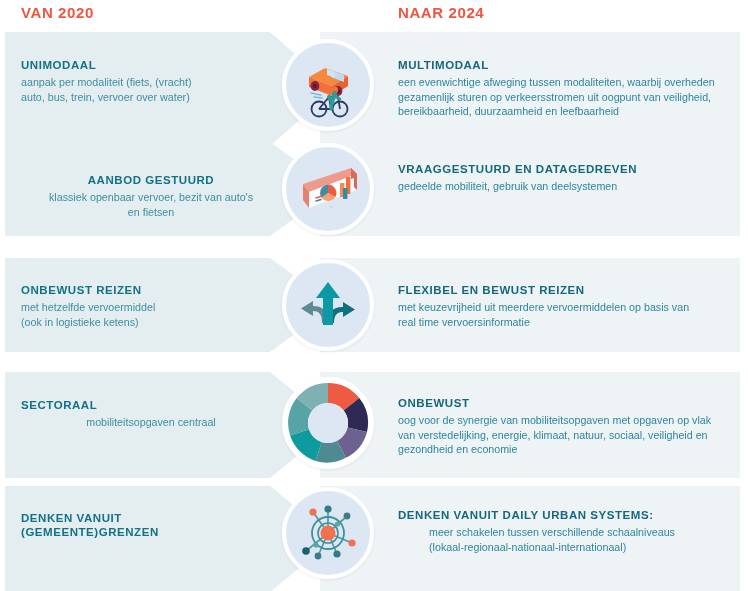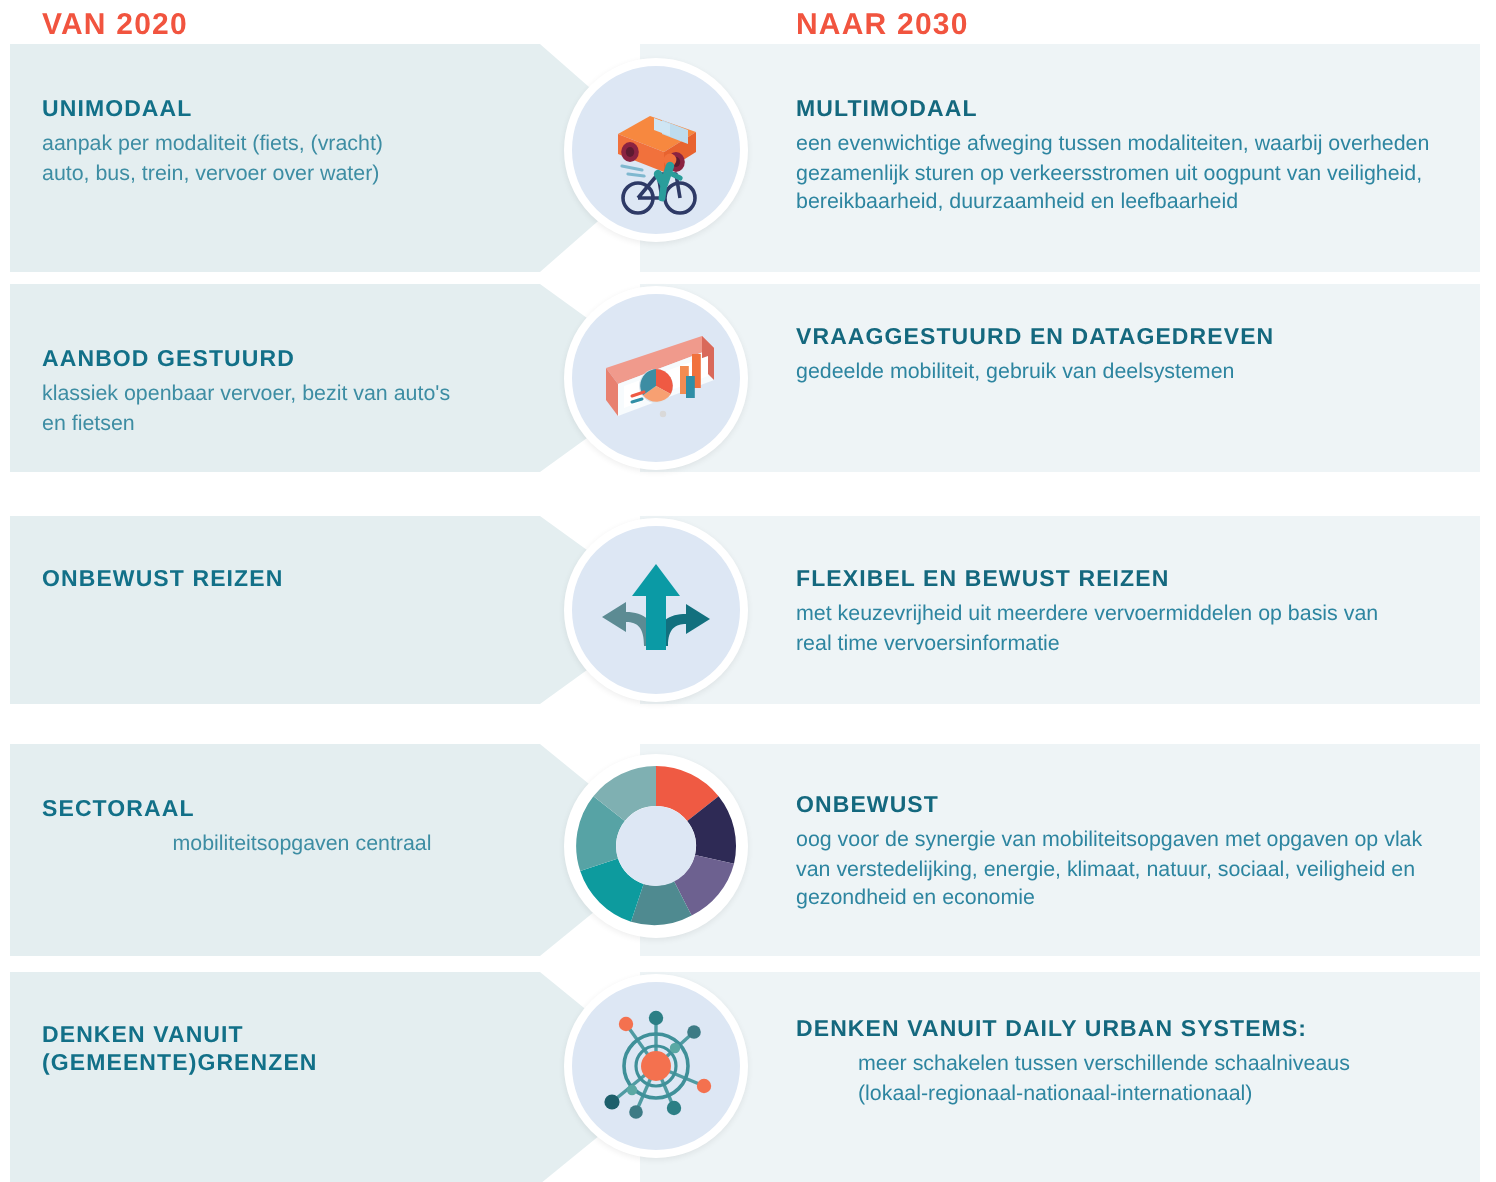--- a/index.html
+++ b/index.html
@@ -107,23 +107,23 @@
     overflow: hidden;
   }
   .icon-badge svg { display: block; }
 </style>
 </head>
 <body>
 
 <div id="infographic">
 
   <div class="col-header" id="header-left">VAN 2020</div>
-  <div class="col-header" id="header-right">NAAR 2030</div>
-
-  <div class="row" id="row-0" style="top:22px;height:114px;">
+  <div class="col-header" id="header-right">NAAR 2024</div>
+
+  <div class="row" id="row-0" style="top:32px;height:114px;">
     <div class="panel-left"></div>
     <div class="panel-right"></div>
 
     <div class="txt-left" style="top:26px;">
       <p class="ttl">UNIMODAAL</p>
       <p class="body" style="white-space:pre-line;">aanpak per modaliteit (fiets, (vracht)
 auto, bus, trein, vervoer over water)</p>
     </div>
     <div class="txt-right" style="top:26px;">
       <p class="ttl ttl-dark">MULTIMODAAL</p>
@@ -159,21 +159,21 @@
         <path d="M41 54 L40 61" fill="none" stroke="#2a9d9b" stroke-width="3.4" stroke-linecap="round"></path>
         <path d="M43 48 L49 51" fill="none" stroke="#2a9d9b" stroke-width="2.6" stroke-linecap="round"></path>
       </svg>
     </div>
   </div>
 
   <div class="row" id="row-1" style="top:142px;height:94px;">
     <div class="panel-left"></div>
     <div class="panel-right"></div>
 
-    <div class="txt-left" style="top:31px;">
+    <div class="txt-left" style="top:31px;text-align:center;">
       <p class="ttl">AANBOD GESTUURD</p>
       <p class="body" style="white-space:pre-line;">klassiek openbaar vervoer, bezit van auto's
 en fietsen</p>
     </div>
     <div class="txt-right" style="top:20px;">
       <p class="ttl ttl-dark">VRAAGGESTUURD EN DATAGEDREVEN</p>
       <p class="body body-r" style="white-space:pre-line;">gedeelde mobiliteit, gebruik van deelsystemen</p>
     </div>
 
     <div class="icon-badge" style="top:1px;">
@@ -202,20 +202,22 @@
       </svg>
     </div>
   </div>
 
   <div class="row" id="row-2" style="top:258px;height:94px;">
     <div class="panel-left"></div>
     <div class="panel-right"></div>
 
     <div class="txt-left" style="top:25px;">
       <p class="ttl">ONBEWUST REIZEN</p>
+      <p class="body" style="white-space:pre-line;">met hetzelfde vervoermiddel
+(ook in logistieke ketens)</p>
     </div>
     <div class="txt-right" style="top:25px;">
       <p class="ttl ttl-dark">FLEXIBEL EN BEWUST REIZEN</p>
       <p class="body body-r" style="white-space:pre-line;">met keuzevrijheid uit meerdere vervoermiddelen op basis van
 real time vervoersinformatie</p>
     </div>
 
     <div class="icon-badge" style="top:1px;">
       <svg width="74" height="74" viewBox="0 0 74 74" aria-hidden="true">
 

